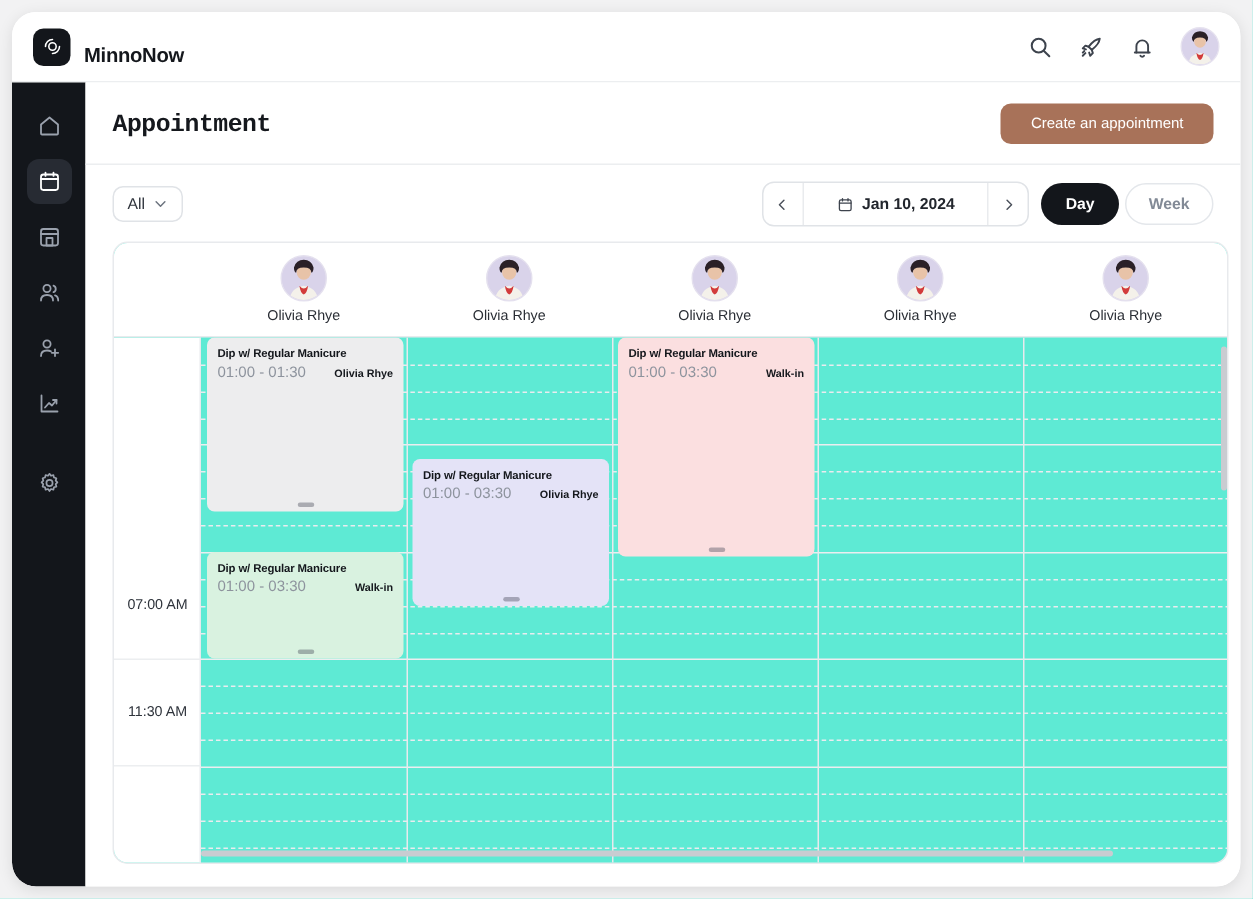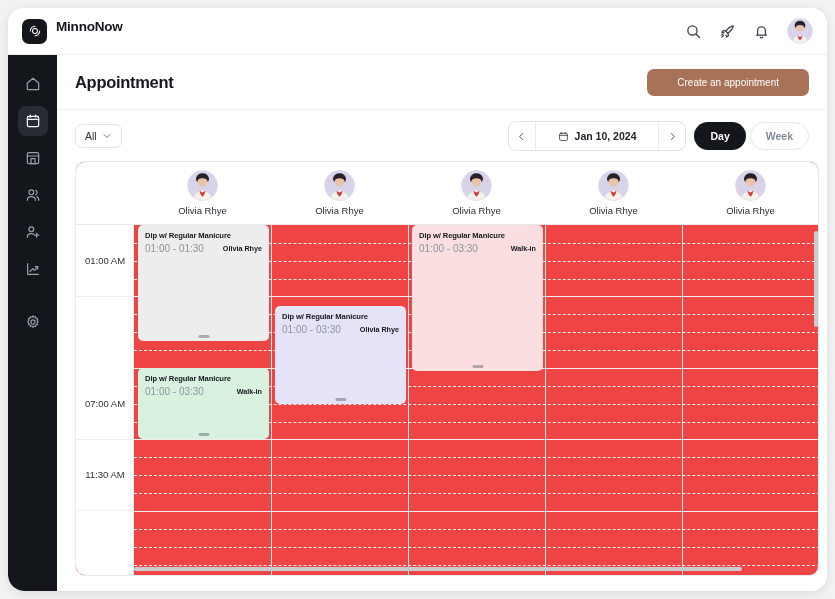--- a/index.html
+++ b/index.html
@@ -22,21 +22,21 @@
   }
 
   
   #topbar {
     position: absolute; left: 0; top: 0;
     width: 819px; height: 47px;
     background: #ffffff;
     border-bottom: 1px solid #eceef0;
     display: flex; align-items: center;
   }
-  .brand { display: flex; align-items: flex-start; gap: 9px; margin-left: 14px; }
+  .brand { display: flex; align-items: flex-end; gap: 9px; margin-left: 14px; }
   .brand-logo {
     width: 25px; height: 25px; border-radius: 7px;
     background: #13161b;
     display: flex; align-items: center; justify-content: center;
     color: #fff; font-size: 13px; line-height: 1;
   }
   .brand-name { font-size: 13.5px; font-weight: 700; color: #14171c; letter-spacing: -0.2px; }
   .topbar-right {
     margin-left: auto; margin-right: 14px;
     display: flex; align-items: center; gap: 17px;
@@ -74,28 +74,28 @@
     background: #ffffff;
   }
 
   
   #page-header {
     position: absolute; left: 0; top: 0; width: 770px; height: 54px;
     display: flex; align-items: center;
   }
   #page-title {
     margin-left: 18px; font-size: 16.5px; font-weight: 700;
-    color: #15181d; letter-spacing: -0.3px;
+    color: #15181d; letter-spacing: -0.3px; font-family: Liberation Mono, monospace;
   }
   #create-btn {
     margin-left: auto; margin-right: 18px;
     background: #a87259; color: #ffffff;
     border: none; border-radius: 7px;
     font-family: inherit; font-size: 10px; font-weight: 500;
-    padding: 8px 30px; cursor: pointer; white-space: nowrap;
+    padding: 8px 20px; cursor: pointer; white-space: nowrap;
   }
   .header-rule {
     position: absolute; left: 0; top: 54px; width: 770px;
     height: 1px; background: #eceef0;
   }
 
   
   #controls {
     position: absolute; left: 0; top: 62px; width: 770px; height: 38px;
     display: flex; align-items: center;
@@ -138,21 +138,21 @@
     font-family: inherit;
   }
   .view-btn.active { background: #13161b; color: #ffffff; }
   .view-btn.inactive { background: #ffffff; color: #828a96; border-color: #e4e7eb; }
 
   
   #calendar {
     position: absolute; left: 18px; top: 106px;
     width: 744px; height: 415px;
     border: 1px solid #e8eaed; border-radius: 10px;
-    background: #ef4444; overflow: hidden;
+    background: #5eead4; overflow: hidden;
   }
   #cal-head {
     position: absolute; left: 0; top: 0; width: 744px; height: 62px;
     background: #ffffff;
   }
   .staff-col {
     position: absolute; top: 0; height: 62px;
     display: flex; flex-direction: column; align-items: center;
     justify-content: center; gap: 4px;
   }
@@ -458,21 +458,20 @@
             </svg>
           </span>
           <span class="staff-name">Olivia Rhye</span>
         </div>
       </div>
       <div id="cal-head-rule"></div>
 
       <div id="cal-body">
 
         <div id="gutter">
-          <div class="time-cell" style="top:0px;">01:00 AM</div>
           <div class="time-cell" style="top:143px;">07:00 AM</div>
           <div class="time-cell" style="top:214.5px;">11:30 AM</div>
         </div>
 
         <div id="grid">
 
           <div class="hline-dash" style="top:18px;"></div>
           <div class="hline-dash" style="top:36px;"></div>
           <div class="hline-dash" style="top:54px;"></div>
           <div class="hline-dash" style="top:89px;"></div>

